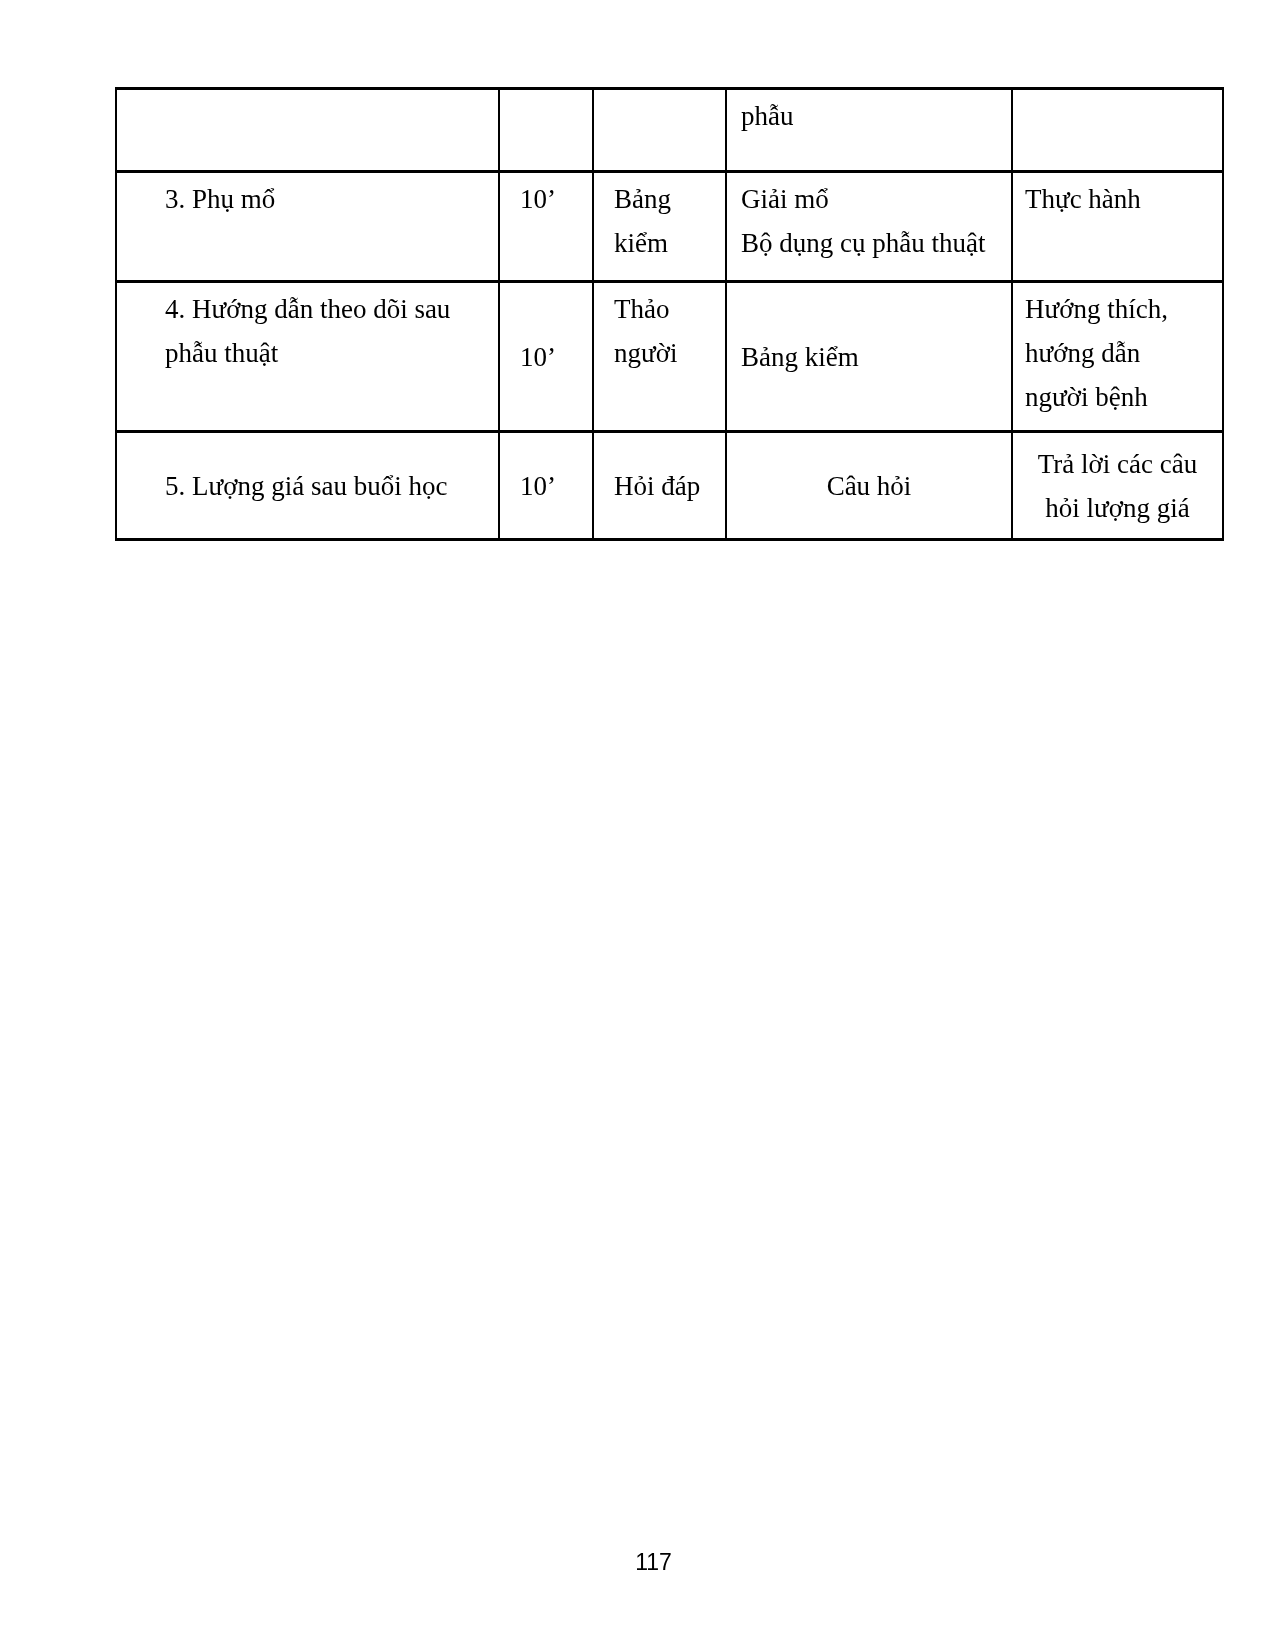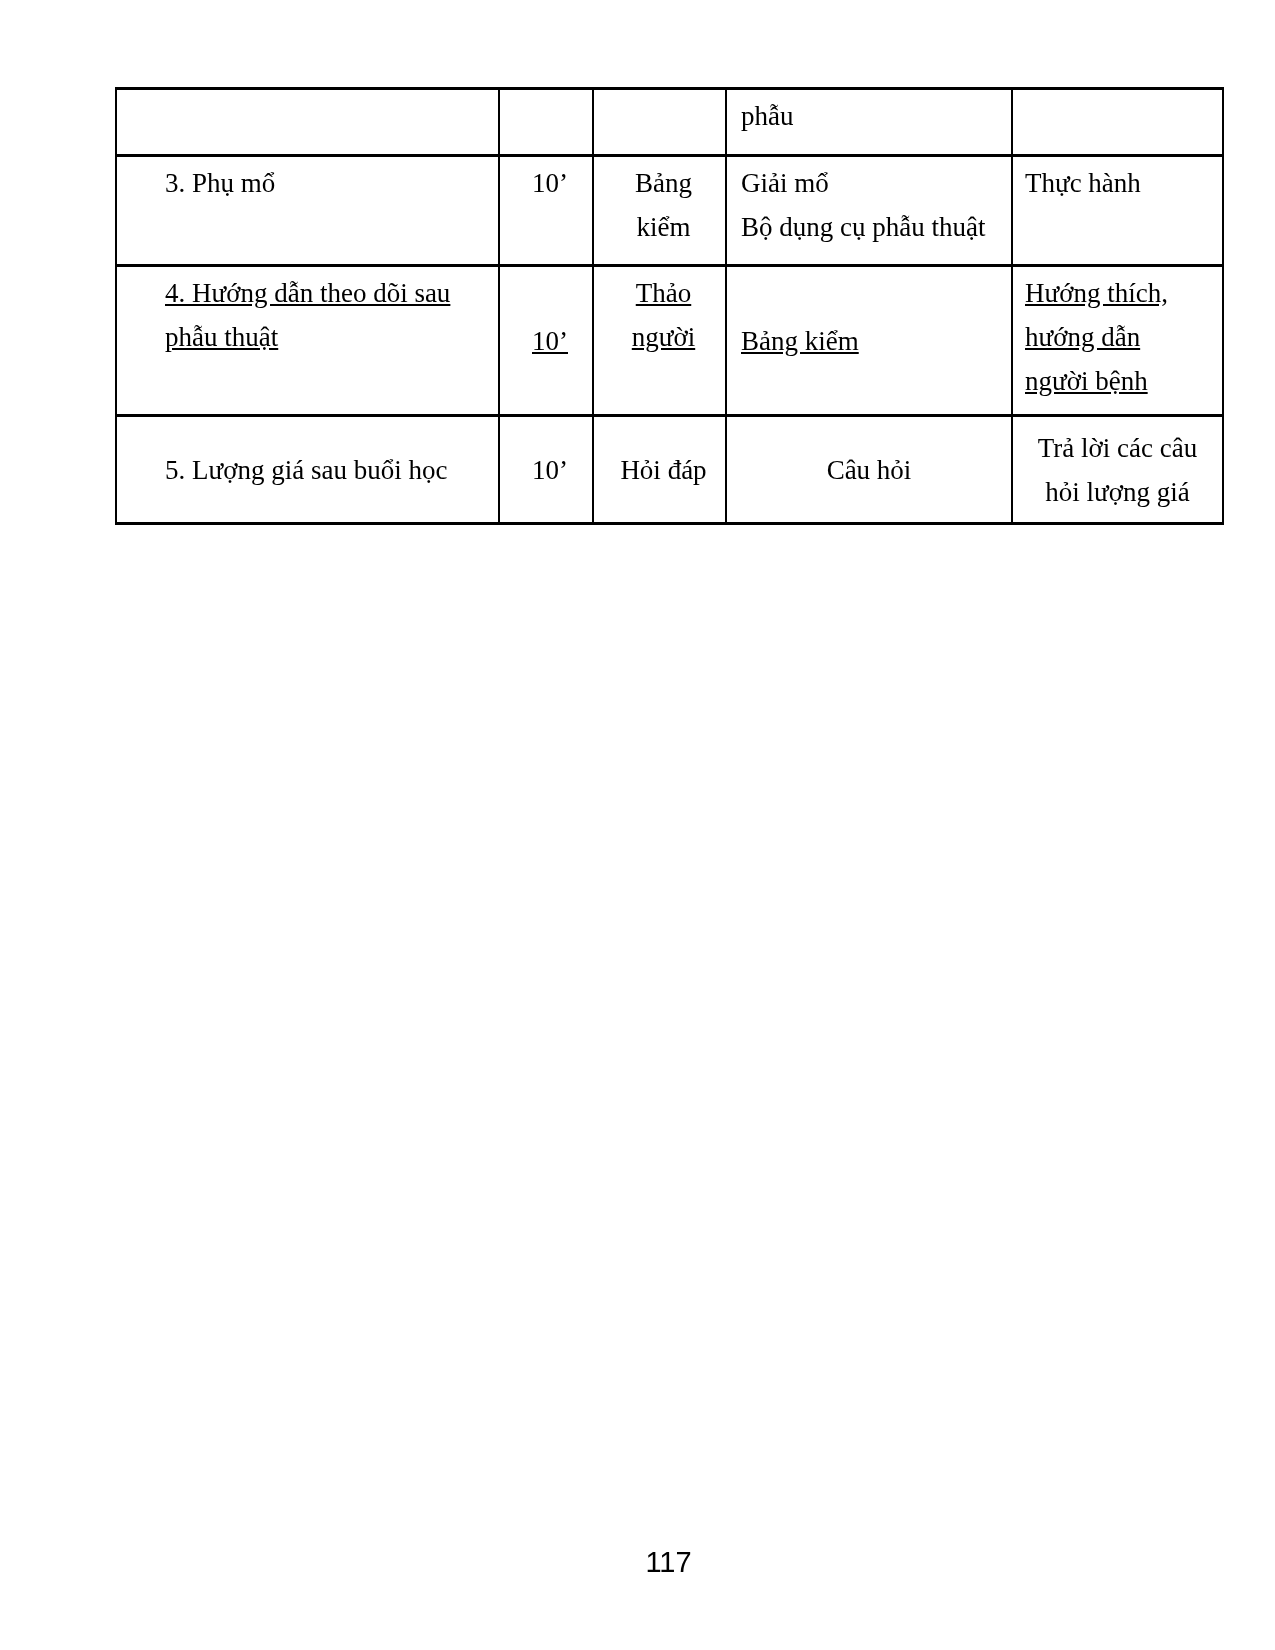--- a/index.html
+++ b/index.html
@@ -30,46 +30,46 @@
     font-size: 27px;
     line-height: 44px;
     vertical-align: top;
     padding: 4px 12px 4px 14px;
     white-space: pre-line;
     overflow: hidden;
   }
   
   .doc-table td.c-time,
   .doc-table td.c-method {
-    text-align: center;
-    padding-left: 12px;
+    text-align: left;
+    padding-left: 20px;
     padding-right: 4px;
   }
   .doc-table td.c-activity { text-align: left; padding-left: 48px; }
   .doc-table td.c-materials { text-align: left; }
   .doc-table td.c-learner { text-align: left; padding-left: 12px; padding-right: 8px; }
   
   .doc-table tr.row-4 td.c-time,
   .doc-table tr.row-4 td.c-materials { vertical-align: middle; }
   .doc-table tr.row-5 td { vertical-align: middle; }
   .doc-table tr.row-5 td.c-materials,
   .doc-table tr.row-5 td.c-learner { text-align: center; padding-left: 6px; padding-right: 6px; }
   .row-partial td { vertical-align: top; }
-  .row-h1 { height: 67px; }
+  .row-h1 { height: 83px; }
   .row-h2 { height: 110px; }
-  .row-h3 { height: 150px; text-decoration: underline; }
+  .row-h3 { height: 150px; }
   .row-h4 { height: 108px; margin-left: 20px; }
   .page-footer {
     position: absolute;
-    left: 115px;
+    left: 100px;
     top: 1548px;
     width: 1107px;
     text-align: center;
     font-family: "Liberation Sans", sans-serif;
-    font-size: 29px;
+    font-size: 23px;
     line-height: 28px;
     color: #000000;
   }
 </style>
 </head>
 <body>
 
 <table class="doc-table">
   <colgroup>
     <col style="width:383px">

